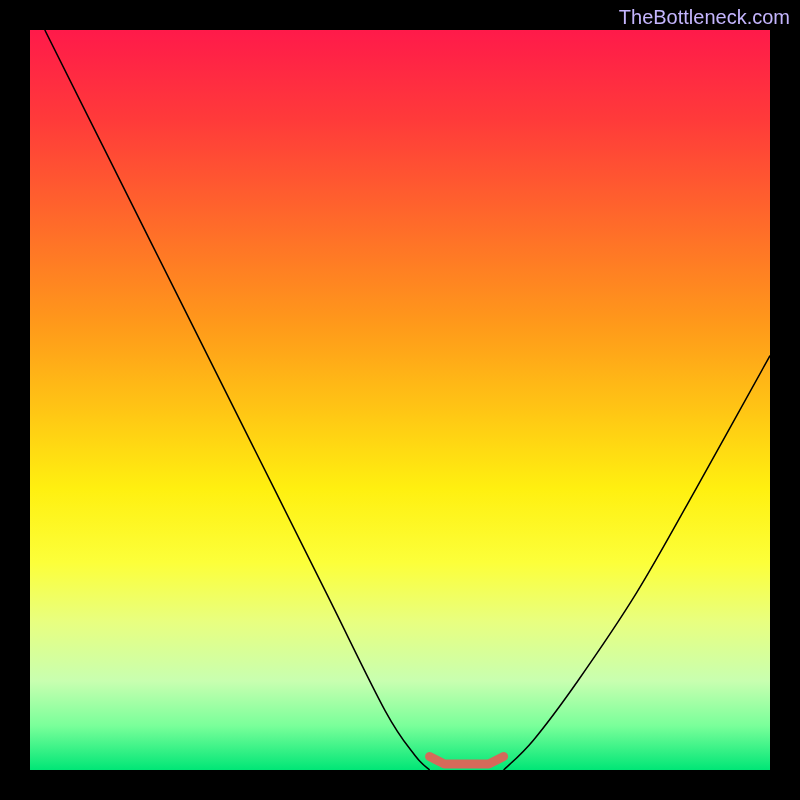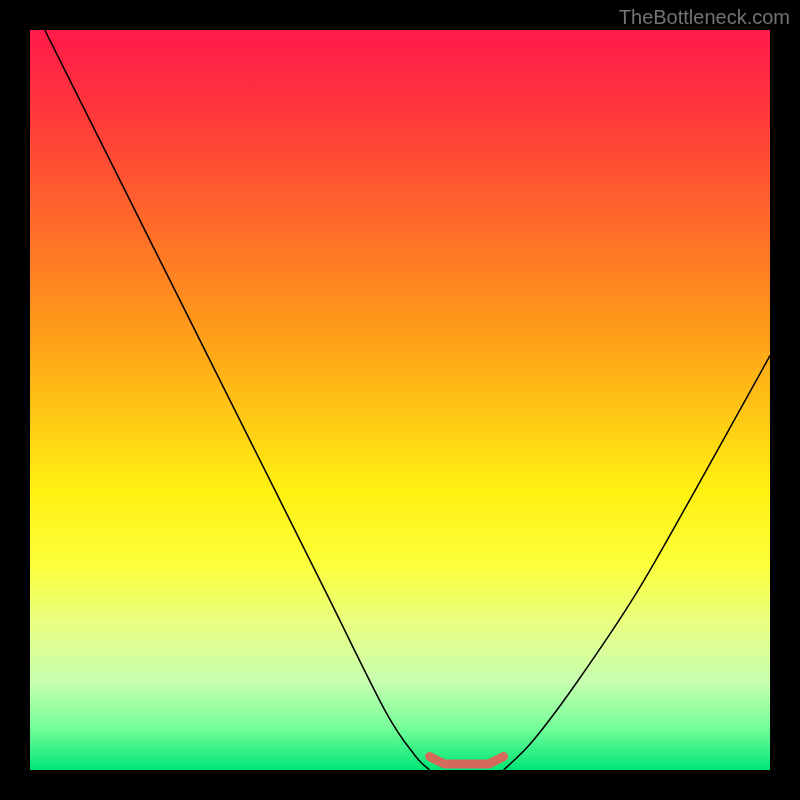--- a/index.html
+++ b/index.html
@@ -8,21 +8,21 @@
     height: 800px;
     background: #000;
     position: relative;
     overflow: hidden;
     font-family: Arial, sans-serif;
   }
   .watermark {
     position: absolute;
     top: 6px;
     right: 10px;
-    color: #737373;
+    color: #c4b5fd;
     font-size: 20px;
     font-weight: 500;
     z-index: 10;
   }
   .plot-area {
     position: absolute;
     left: 30px;
     top: 30px;
     width: 740px;
     height: 740px;

